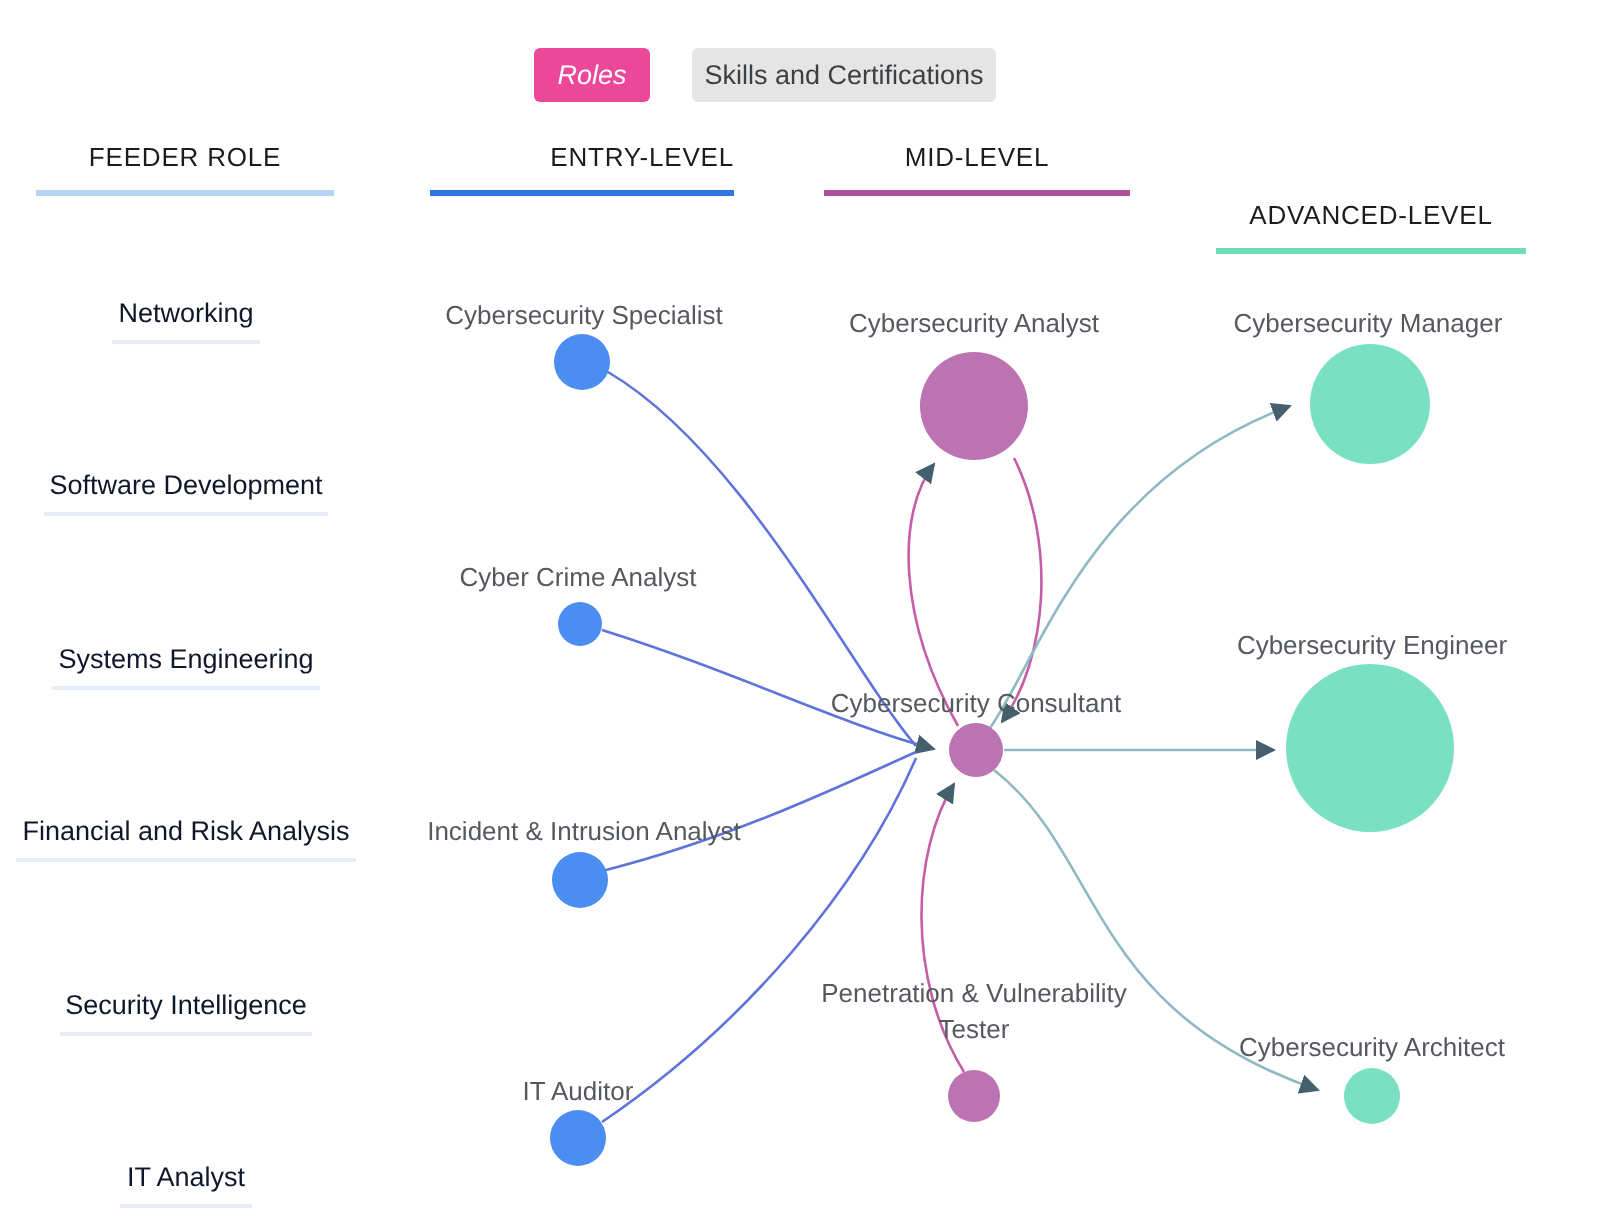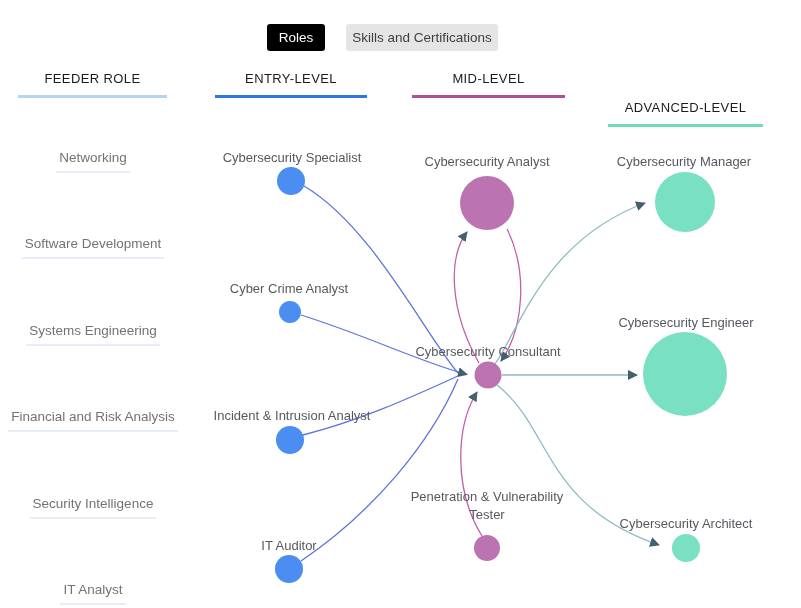--- a/index.html
+++ b/index.html
@@ -5,34 +5,34 @@
   html,body{margin:0;padding:0}
   body{
     width:801px;height:608px;position:relative;overflow:hidden;
     background:#ffffff;font-family:"Liberation Sans",sans-serif;
   }
   .btn{
     position:absolute;top:24px;height:27px;border:none;border-radius:3px;
     font-family:"Liberation Sans",sans-serif;font-size:13.5px;
     display:flex;align-items:center;justify-content:center;cursor:pointer;
   }
-  #roles-btn{left:267px;width:58px;background:#000000;color:#ffffff;}
+  #roles-btn{left:267px;width:58px;background:#ec4899;color:#ffffff;font-style:italic;}
   #skills-btn{left:346px;width:152px;background:#e5e5e5;color:#3c4043;}
   .col-header{
     position:absolute;top:71px;font-size:13px;font-weight:500;
     letter-spacing:.4px;color:#1a1c1e;text-align:center;
     padding-bottom:8px;border-bottom:3px solid #8b5cf6;line-height:16px;
   }
   #col-header-feeder{left:18px;width:149px;}
-  #col-header-entry{left:215px;width:152px;}
+  #col-header-entry{left:215px;width:152px;text-align:right;}
   #col-header-mid{left:412px;width:153px;}
   #col-header-advanced{left:608px;width:155px;margin-top:29px;}
   .feeder-item{position:absolute;left:0;width:186px;text-align:center;cursor:pointer;}
   .feeder-item span{
-    display:inline-block;font-size:13.5px;color:#737373;
+    display:inline-block;font-size:13.5px;color:#0f172a;
     padding:0 3px 5px 3px;border-bottom:2px solid #e7edf8;line-height:16px;
   }
   #diagram{position:absolute;left:0;top:0;}
   .node-label{font-size:13px;fill:#55595f;font-family:"Liberation Sans",sans-serif;}
   .edge{fill:none;stroke-width:1.3px;}
   circle.node{cursor:pointer;}
 </style>
 </head>
 <body>
 

